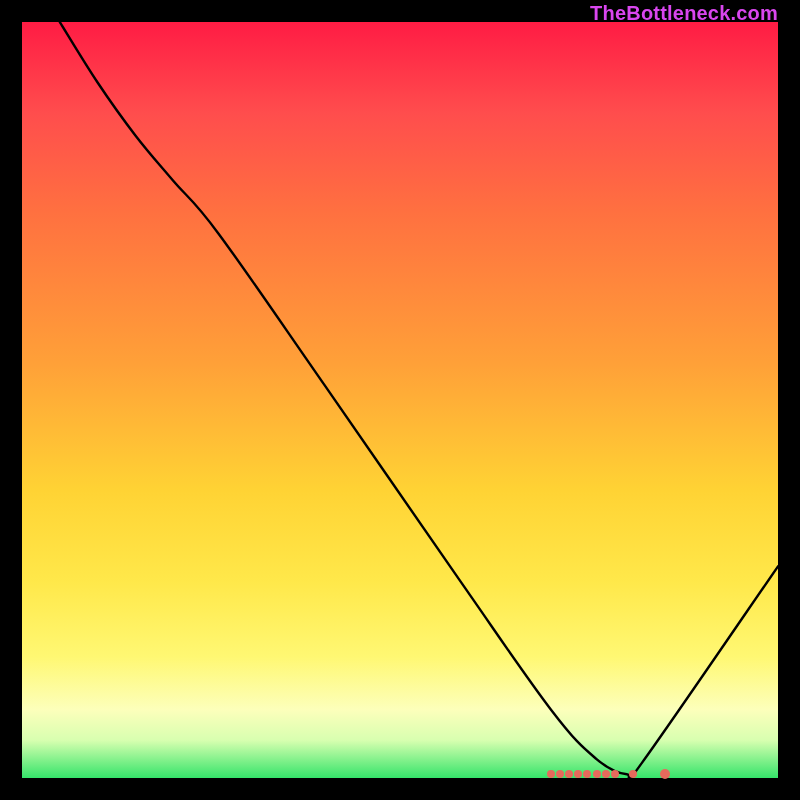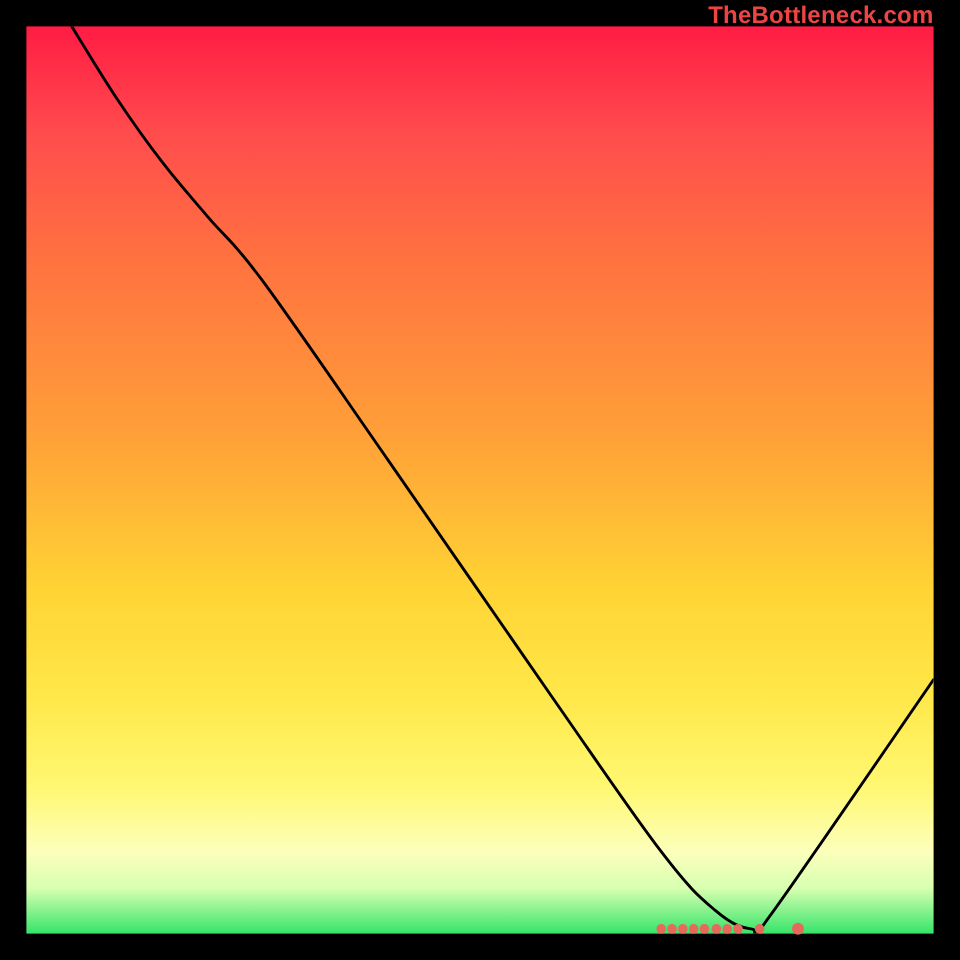--- a/index.html
+++ b/index.html
@@ -32,21 +32,21 @@
       #ffe84a 74%,
       #fff873 84%,
       #fcffbb 91%,
       #d8ffb0 95%,
       #35e46a 100%);
   }
   .watermark {
     position: absolute;
     top: 2px;
     right: 22px;
-    color: #ef4444;
+    color: #d946ef;
     font-size: 20px;
     font-weight: 600;
     letter-spacing: 0.2px;
   }
   svg.curve {
     position: absolute;
     left: 0; top: 0;
     width: 756px;
     height: 756px;
   }

